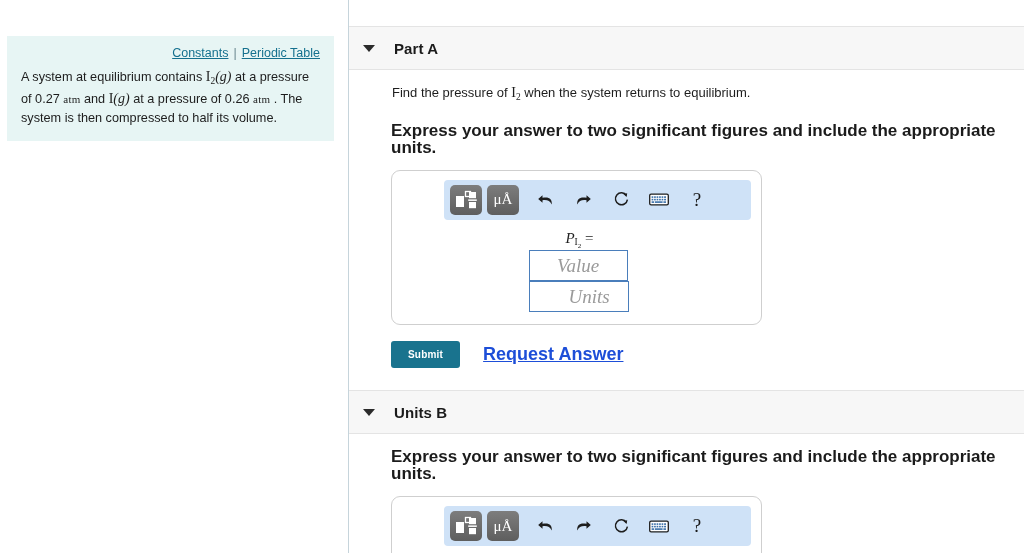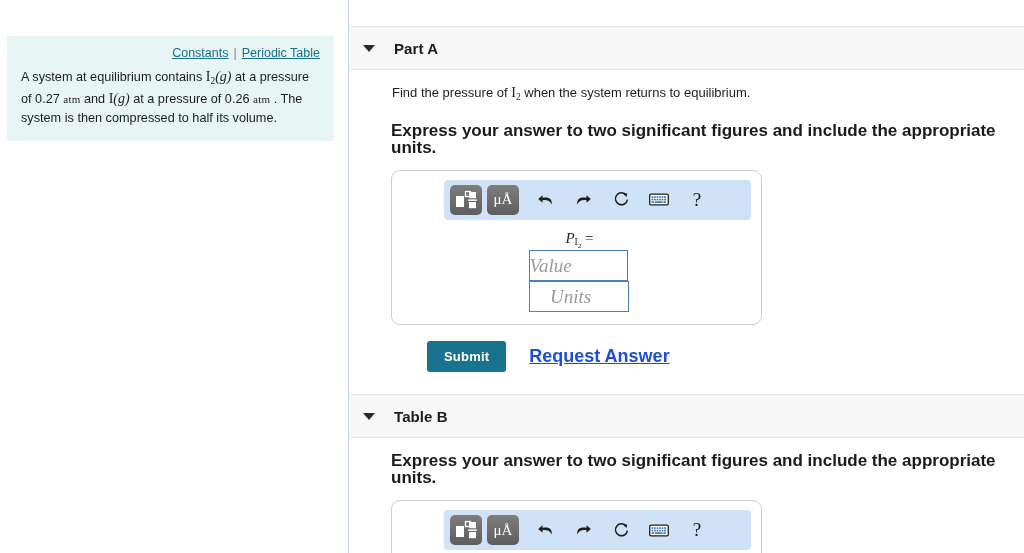--- a/index.html
+++ b/index.html
@@ -199,21 +199,21 @@
   }
   .answer-label i {
     font-style: italic;
   }
   .field {
     height: 31px;
     background: #ffffff;
     border: 1px solid #4a7ebb;
     display: flex;
     align-items: center;
-    justify-content: flex-start;
+    justify-content: center;
     box-sizing: border-box;
     cursor: text;
   }
   .field span {
     font-family: "Liberation Serif", serif;
     font-style: italic;
     font-size: 19px;
     color: #9a9a9a;
   }
   .field.value { width: 99px; }
@@ -224,26 +224,25 @@
     display: flex;
     align-items: center;
     margin-top: 16px;
   }
   .submit-btn {
     background: #19738e;
     color: #ffffff;
     border: none;
     border-radius: 3px;
     font-family: "Liberation Sans", sans-serif;
-    font-size: 13px;
+    font-size: 10px;
     font-weight: bold;
     padding: 8px 17px;
     cursor: pointer;
     letter-spacing: .2px;
-    margin-left: 36px;
   }
   .request-link {
     margin-left: 23px;
     color: #1d4ed8;
     font-size: 18px;
     font-weight: bold;
     text-decoration: underline;
     cursor: pointer;
   }
   .partA-wrap { padding-bottom: 22px; }
@@ -355,21 +354,21 @@
         <div class="submit-row">
           <button class="submit-btn">Submit</button>
           <a class="request-link">Request Answer</a>
         </div>
       </div>
     </div>
 
     <div>
       <div class="part-header">
         <div class="caret"></div>
-        <div class="part-title">Table B</div>
+        <div class="part-title">Units B</div>
       </div>
 
       <div class="part-body">
 
         <p class="q-instruction">Express your answer to two significant figures and include the appropriate units.</p>
 
         <div class="answer-box">
           <div class="mathbar">
 
             <div class="tmpl-btn">

